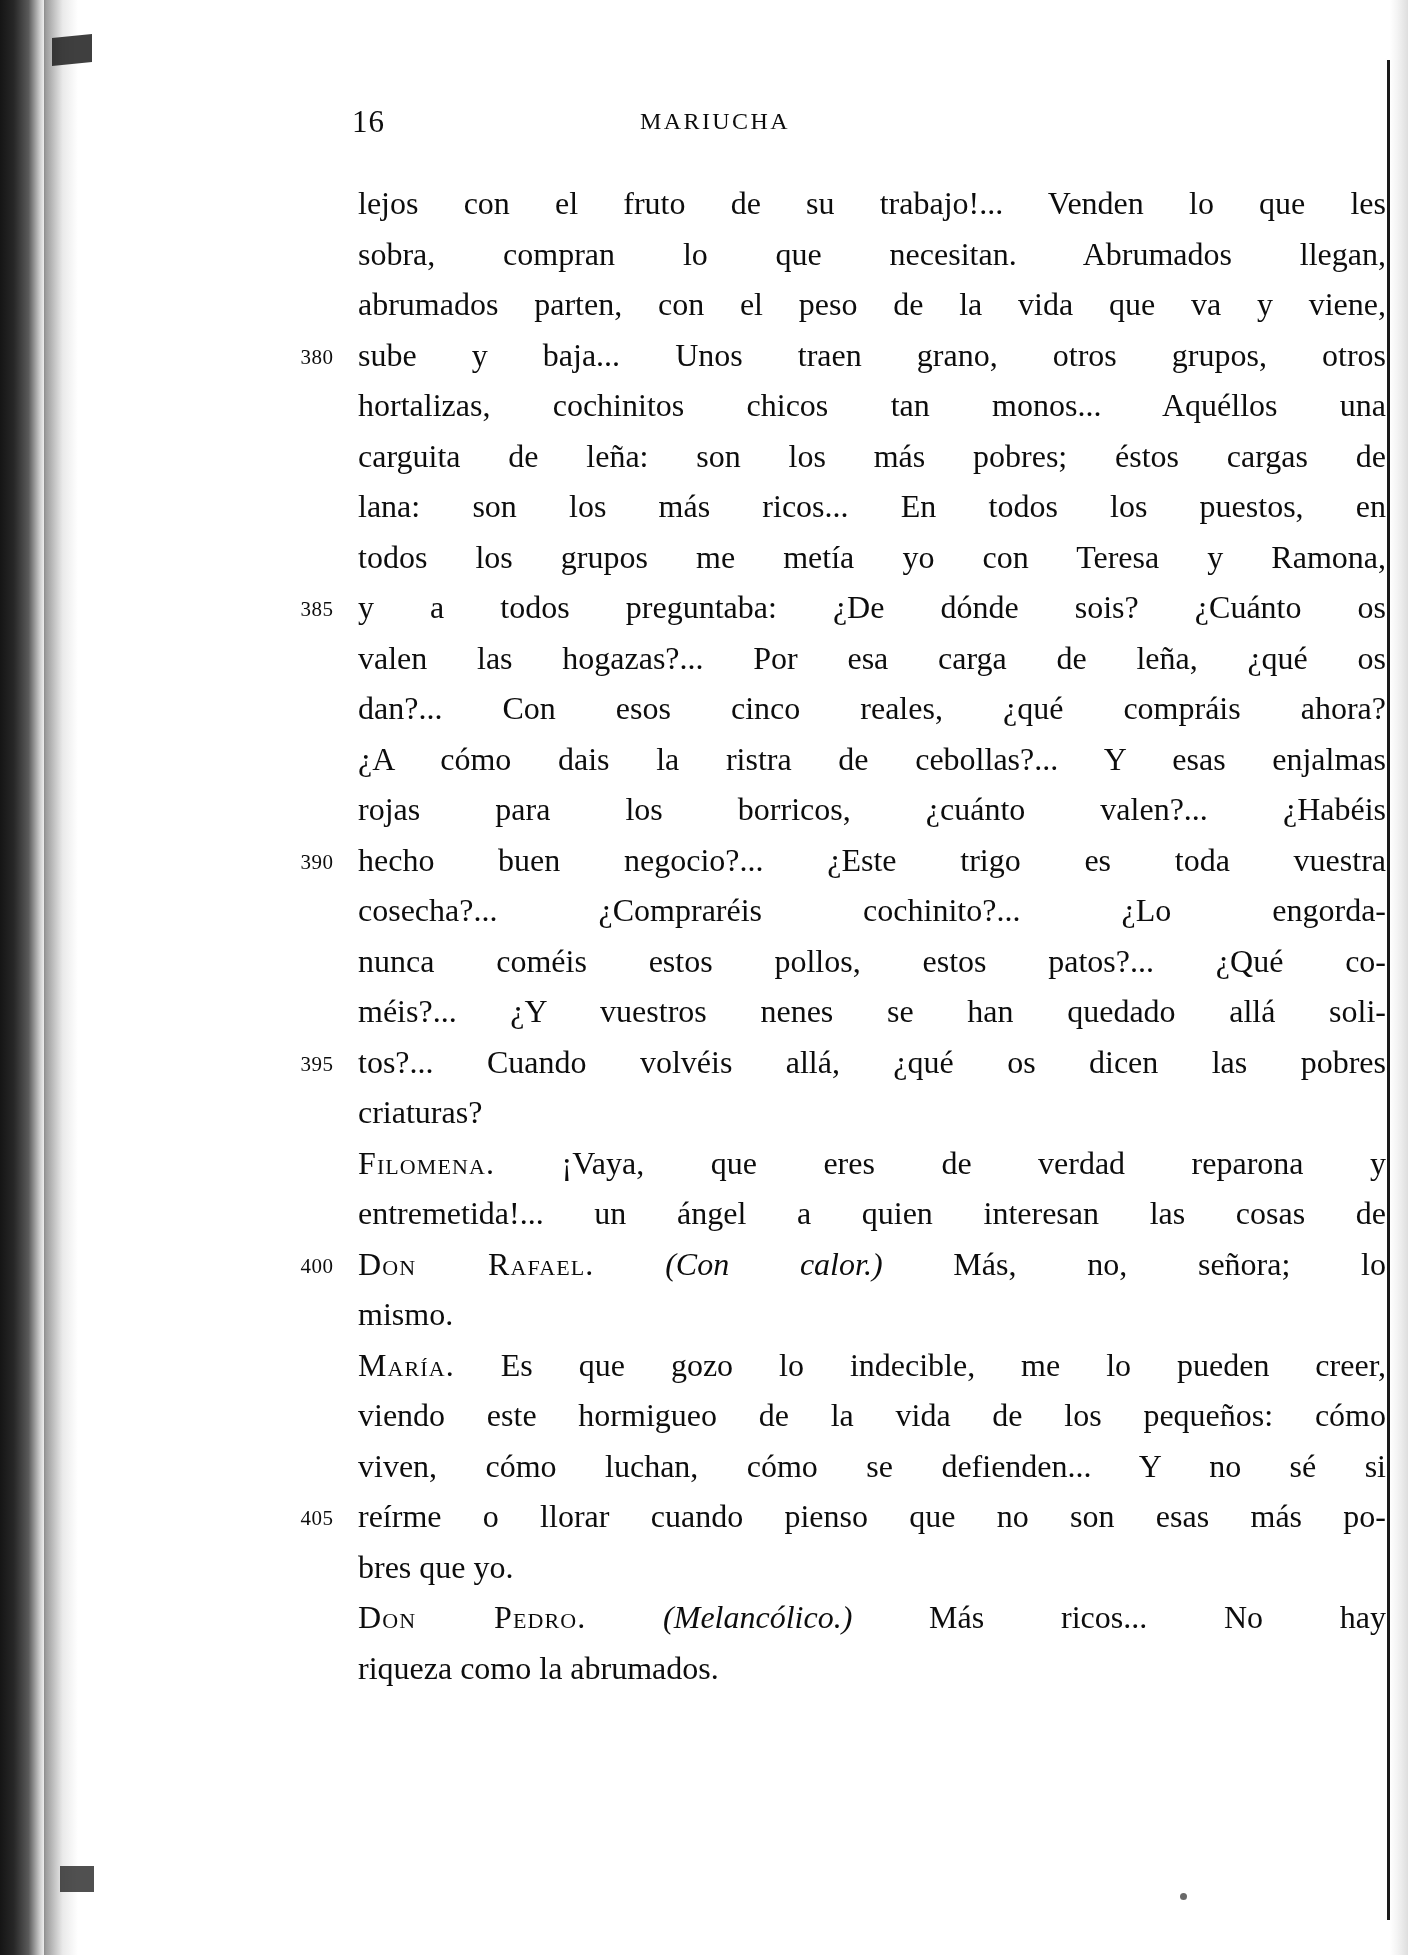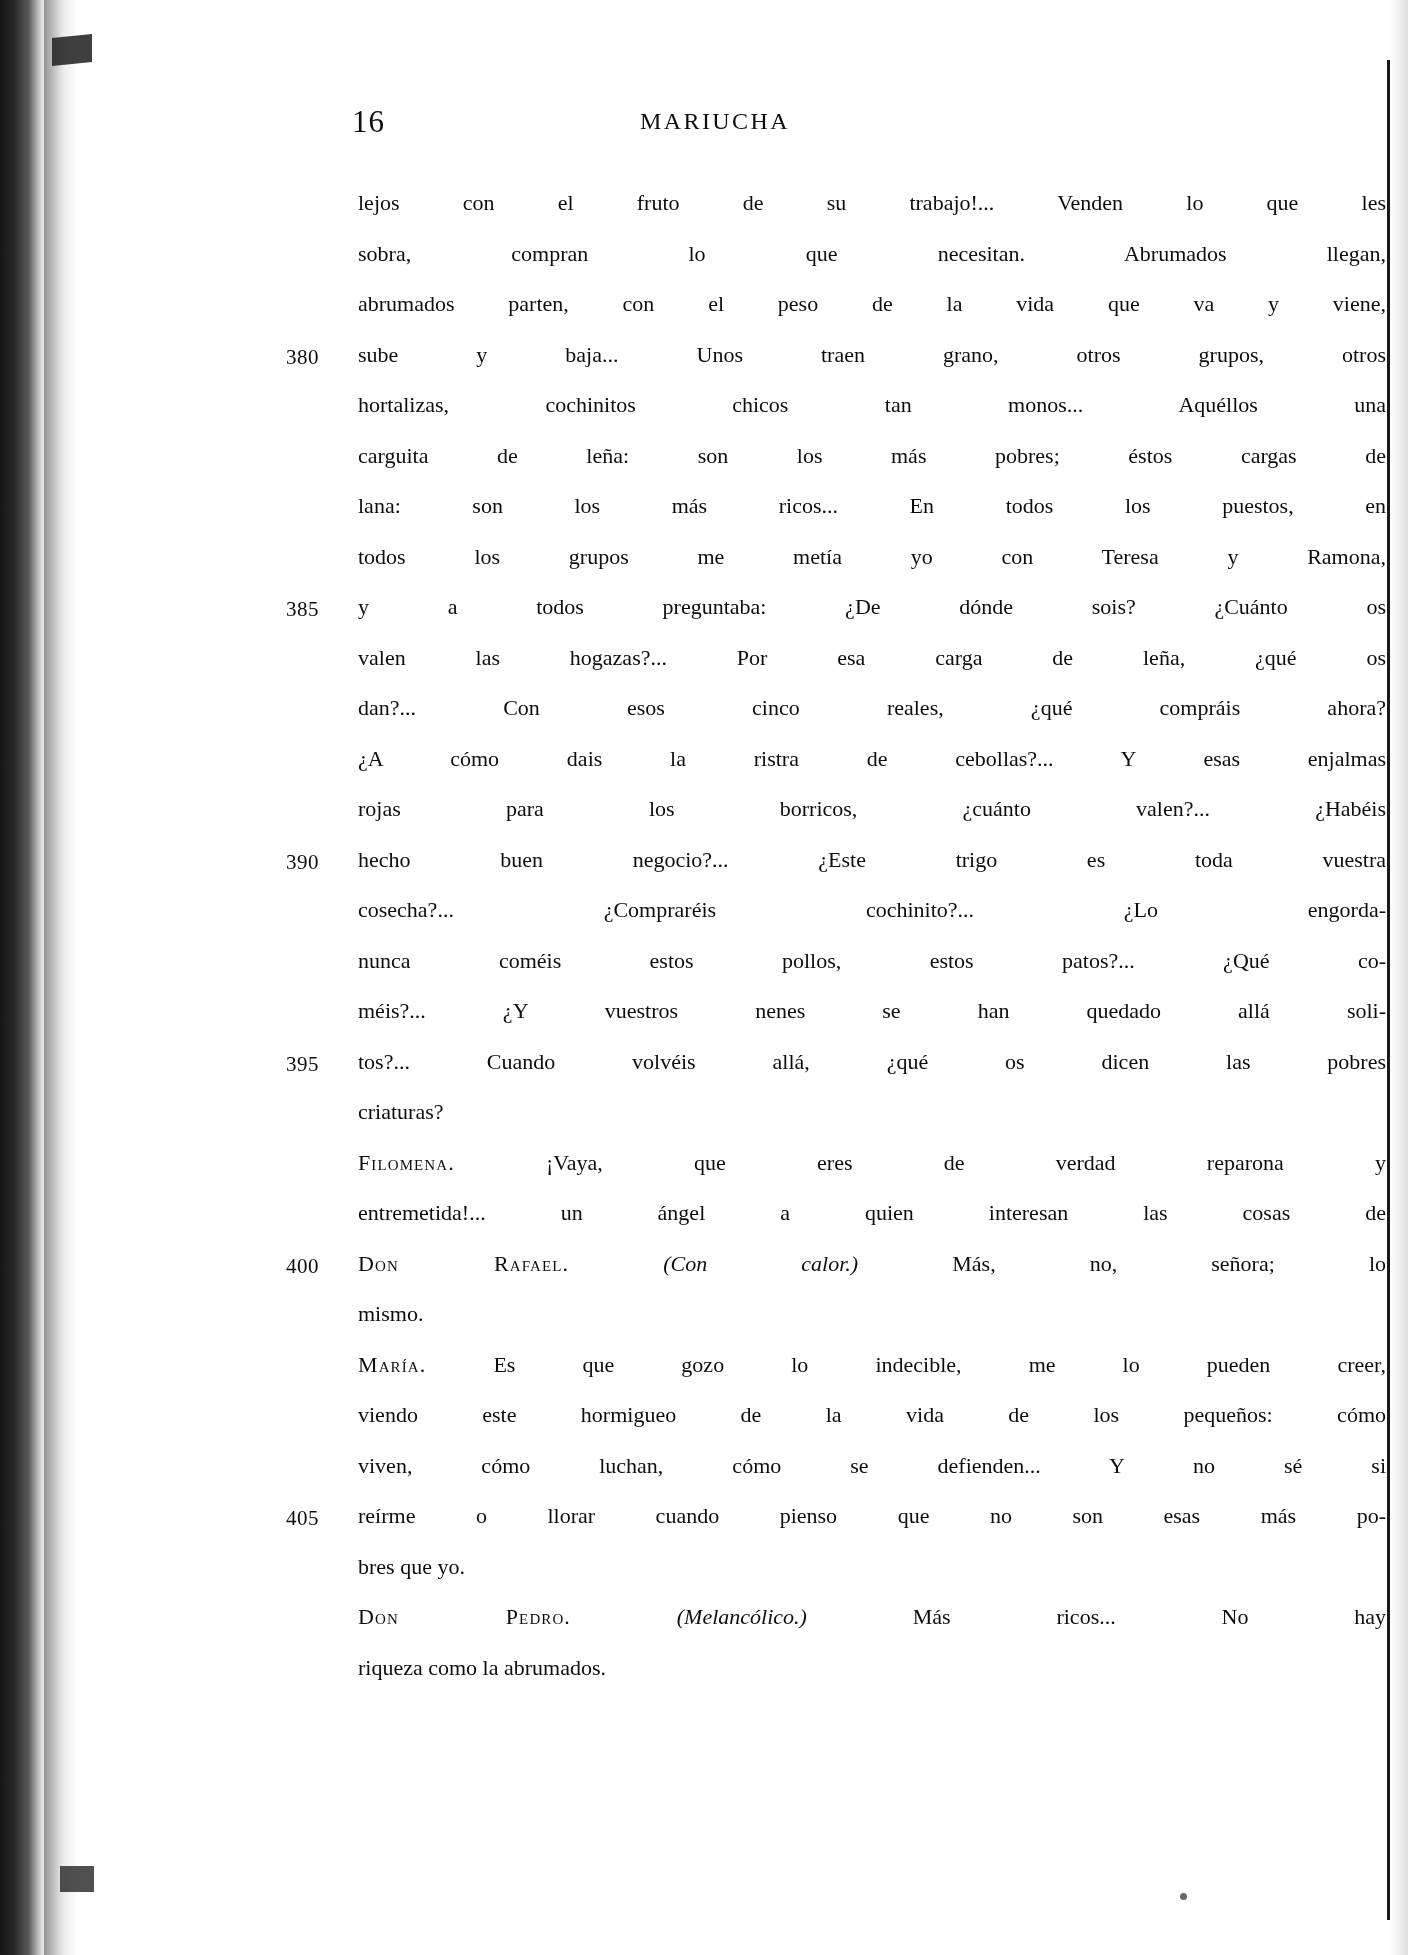--- a/index.html
+++ b/index.html
@@ -114,33 +114,33 @@
     font-size: 30.5px;
     line-height: 50.5px;
     white-space: nowrap;
   }
   .line .txt {
     display: block;
     text-align: justify;
     text-align-last: justify;
     width: 1028px;
     white-space: normal;
-    font-size: 22px;
+    font-size: 32px;
     line-height: 50.5px;
   }
   .line.nojust .txt {
     text-align: left;
     text-align-last: left;
   }
   .line .num {
     position: absolute;
     left: -72px;
     top: 2px;
     width: 62px;
-    text-align: left;
+    text-align: center;
     font-size: 21px;
     line-height: 50.5px;
     letter-spacing: 0.5px;
   }
   .sc {
     font-variant: small-caps;
     letter-spacing: 1.1px;
   }
   .it {
     font-style: italic;

